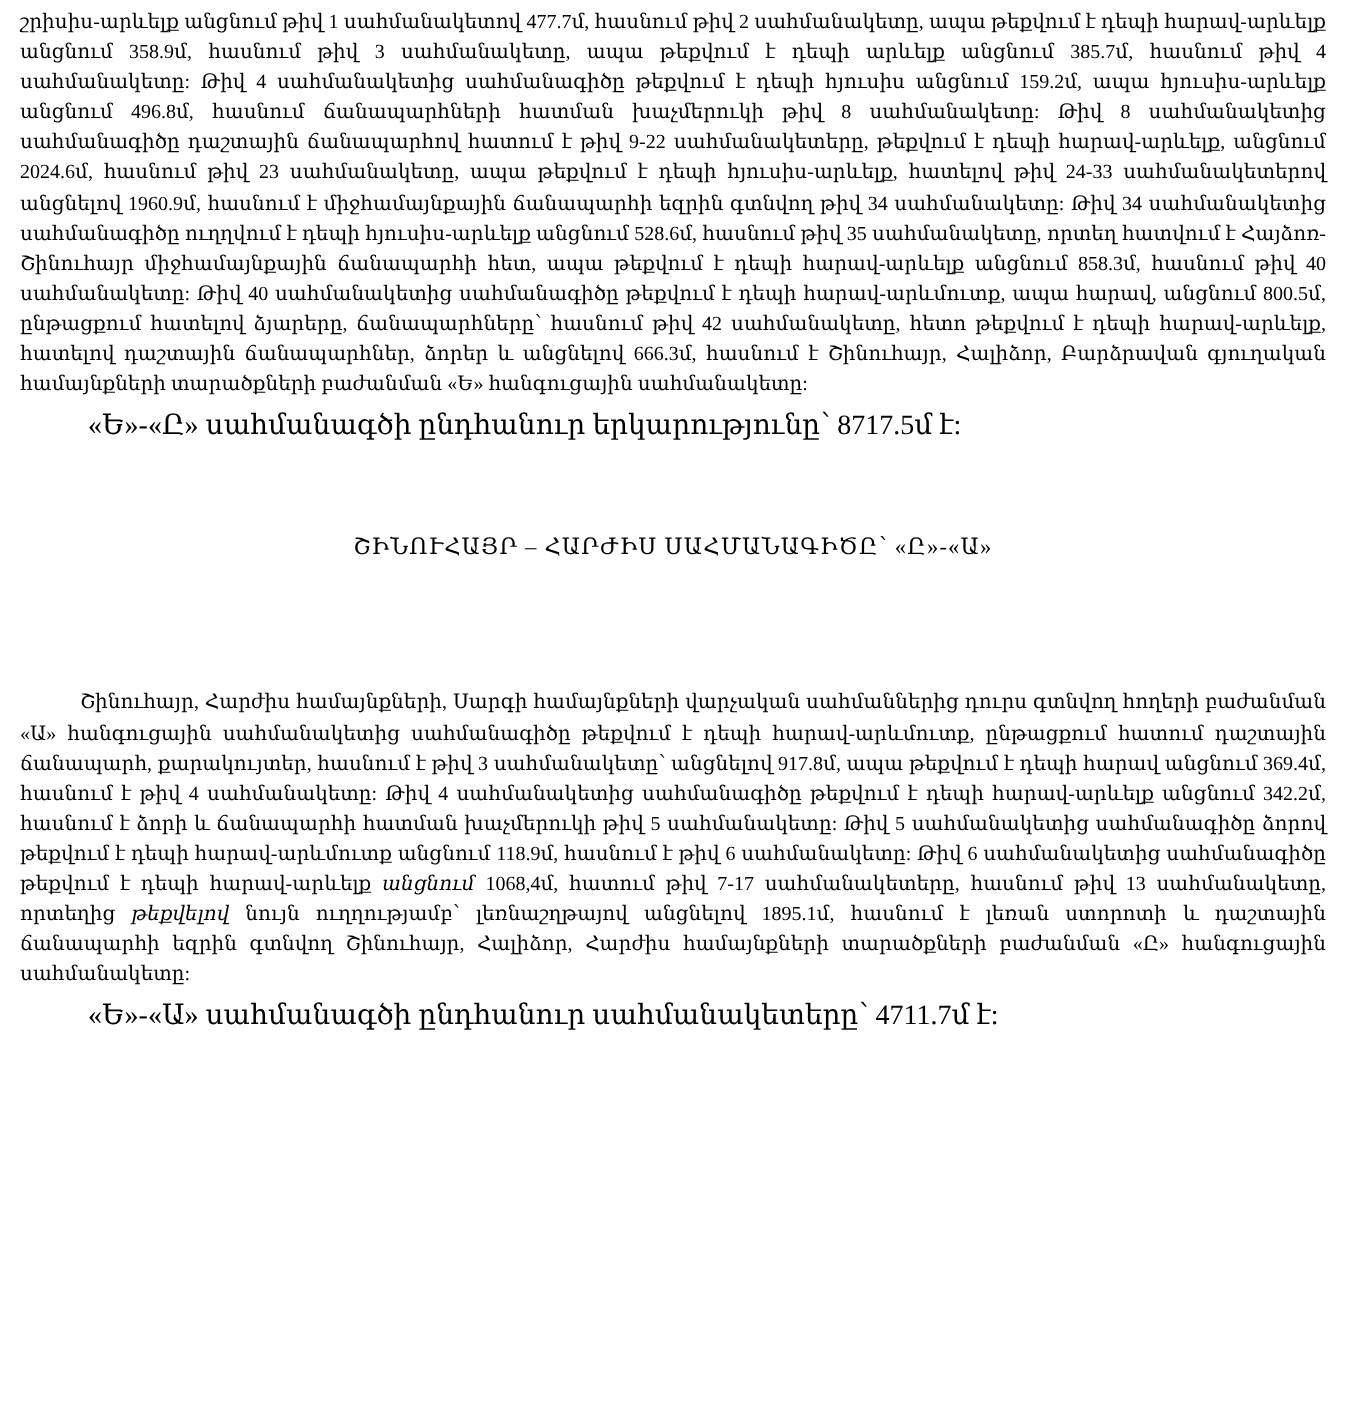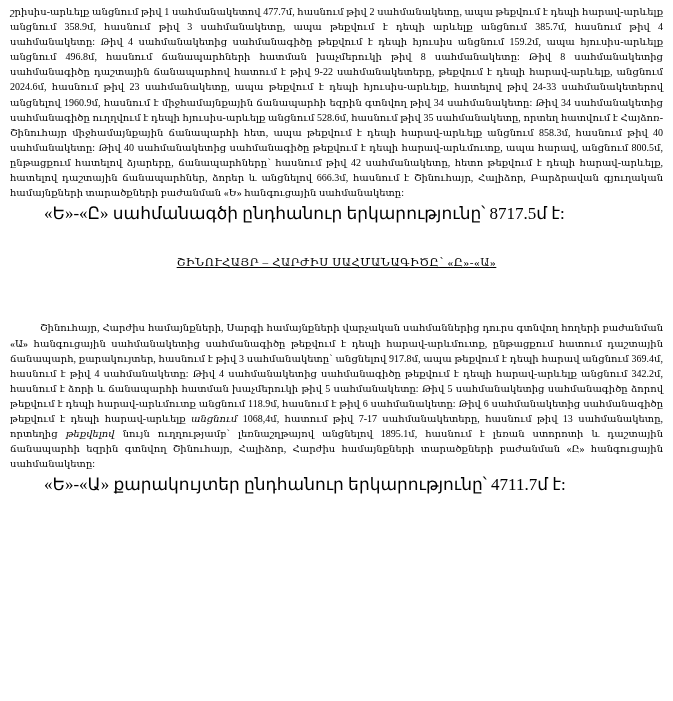--- a/index.html
+++ b/index.html
@@ -29,36 +29,34 @@
     margin: 0;
     hyphens: none;
   }
   .para.first {
     text-indent: 0;
   }
   .indent {
     text-indent: 30px;
   }
   .small-line {
-    font-size: 17px;
+    font-size: 14px;
     line-height: 15.1px;
     margin: 0;
-    font-family: Liberation Serif, serif;
   }
   .sub-line {
     text-indent: 34px;
     margin-top: 1px;
   }
   .heading {
     text-align: center;
     font-size: 11.3px;
     line-height: 15.1px;
     letter-spacing: 0.6px;
-    margin: 0;
-    text-decoration: underline;
+    margin: 12px;
   }
   .gap-b { height: 34px; }
   .gap-d { height: 16px; }
   .italic { font-style: italic; }
   .spacer-small { height: 5px; }
 </style>
 </head>
 <body>
 
 <div class="page">
@@ -73,15 +71,15 @@
 
   <p class="heading">ՇԻՆՈՒՀԱՅՐ – ՀԱՐԺԻՍ  ՍԱՀՄԱՆԱԳԻԾԸ՝  «Ը»-«Ա»</p>
 
   <div class="gap-b"></div>
   <div class="gap-d"></div>
 
   <p class="para indent"><span>Շինուհայր, Հարժիս համայնքների, Սարգի համայնքների վարչական սահմաններից դուրս գտնվող հողերի բաժանման «Ա» հանգուցային սահմանակետից սահմանագիծը թեքվում է դեպի հարավ-արևմուտք, ընթացքում հատում դաշտային ճանապարհ, քարակույտեր, հասնում է թիվ 3 սահմանակետը՝ անցնելով 917.8մ, ապա թեքվում է դեպի հարավ անցնում   369.4մ, հասնում է թիվ 4 սահմանակետը: Թիվ 4 սահմանակետից սահմանագիծը թեքվում է դեպի հարավ-արևելք անցնում  342.2մ, հասնում է ձորի և ճանապարհի հատման խաչմերուկի   թիվ 5 սահմանակետը: Թիվ 5 սահմանակետից սահմանագիծը ձորով թեքվում է դեպի հարավ-արևմուտք անցնում  118.9մ, հասնում է թիվ 6 սահմանակետը: Թիվ 6 սահմանակետից սահմանագիծը  թեքվում է դեպի հարավ-արևելք </span><span class="italic">անցնում</span><span>  1068,4մ, հատում թիվ 7-17 սահմանակետերը, հասնում թիվ 13 սահմանակետը, որտեղից </span><span class="italic">թեքվելով</span><span> նույն ուղղությամբ՝ լեռնաշղթայով անցնելով 1895.1մ, հասնում է լեռան ստորոտի և դաշտային ճանապարհի եզրին գտնվող Շինուհայր, Հալիձոր, Հարժիս համայնքների տարածքների բաժանման «Ը» հանգուցային սահմանակետը:</span></p>
 
   <div class="spacer-small"></div>
 
-  <p class="small-line sub-line">«Ե»-«Ա» քարակույտեր ընդհանուր երկարությունը՝  4711.7մ է:</p>
+  <p class="small-line sub-line">«Ե»-«Ա» սահմանագծի ընդհանուր սահմանակետերը՝  4711.7մ է:</p>
 
 </div>
 
 </body></html>

